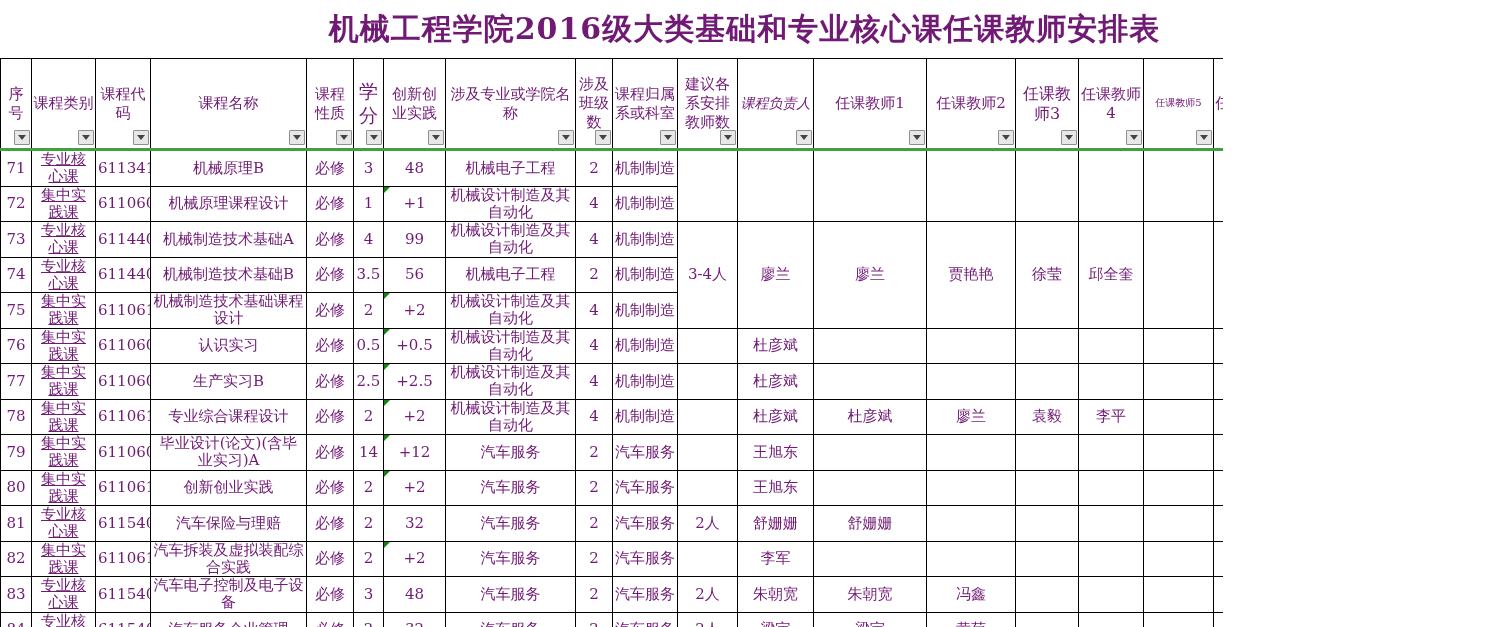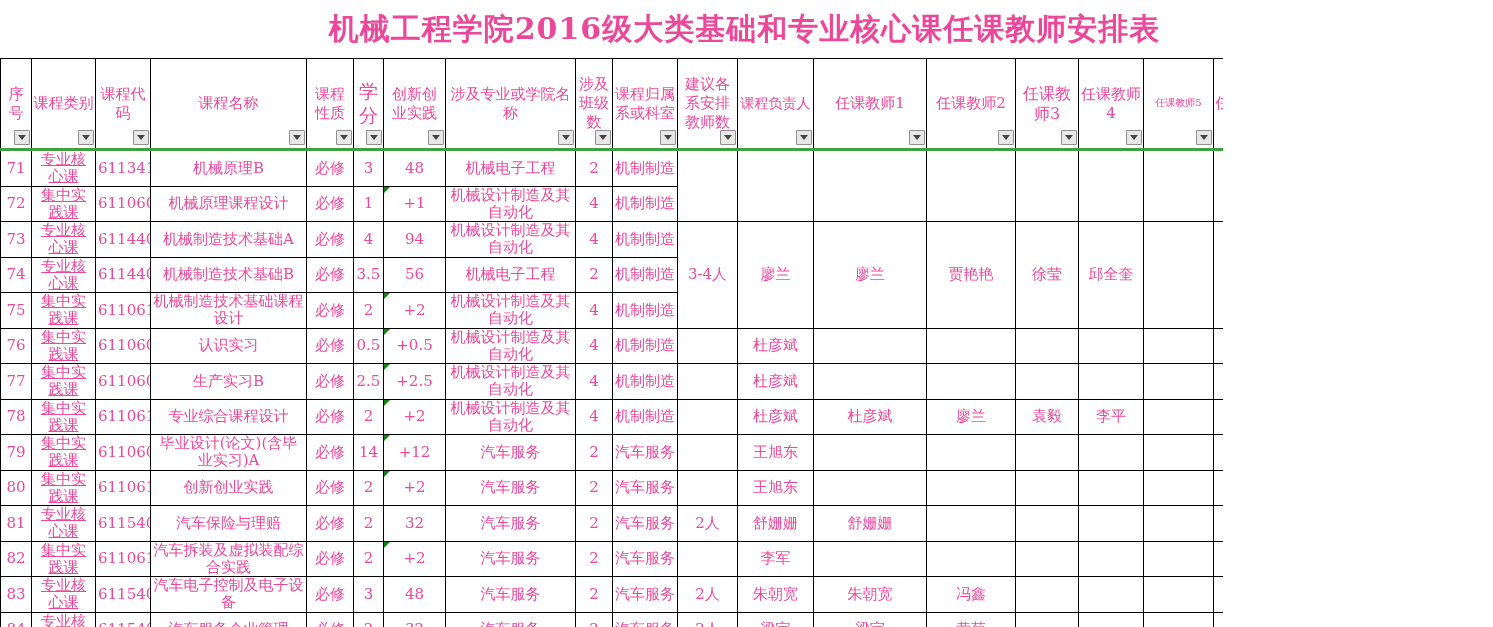--- a/index.html
+++ b/index.html
@@ -1,19 +1,19 @@
 <!DOCTYPE html>
 <html><head>
 <meta charset="utf-8">
 <style>
   * { box-sizing: border-box; margin: 0; padding: 0; }
   html,body { background:#fff; }
   .page {
     position: relative; width: 1223px; height: 627px; background: #fff;
-    overflow: hidden; font-family: "DejaVu Serif", "Liberation Serif", serif; color:#ec4899;
+    overflow: hidden; font-family: "DejaVu Serif", "Liberation Serif", serif; color:#701a75;
   }
   .title {
     position: absolute; top: 0; left: 0; width: 1489px; height: 57px;
     line-height: 57px; text-align: center; font-size: 30px; font-weight: bold;
     letter-spacing: 1px; white-space: nowrap;
   }
   table.sheet {
     position: absolute; top: 58px; left: 0; width: 1489px;
     border-collapse: collapse; table-layout: fixed;
   }
@@ -110,21 +110,21 @@
             </button></th>
           <th><span>涉及班级数</span><button class="fbtn">
               <span class="arr"></span>
             </button></th>
           <th><span>课程归属系或科室</span><button class="fbtn">
               <span class="arr"></span>
             </button></th>
           <th><span>建议各系安排教师数</span><button class="fbtn">
               <span class="arr"></span>
             </button></th>
-          <th style="font-size: 14px;"><span>课程负责人</span><button class="fbtn">
+          <th style="font-size: 14px; font-style: italic;"><span>课程负责人</span><button class="fbtn">
               <span class="arr"></span>
             </button></th>
           <th><span>任课教师1</span><button class="fbtn">
               <span class="arr"></span>
             </button></th>
           <th><span>任课教师2</span><button class="fbtn">
               <span class="arr"></span>
             </button></th>
           <th style="font-size: 16px;"><span>任课教师3</span><button class="fbtn">
               <span class="arr"></span>
@@ -185,21 +185,21 @@
           <td class="c-classes">4</td>
           <td class="c-dept al">机制制造</td>
         </tr>
         <tr>
           <td class="c-seq">73</td>
           <td class="c-category xs">专业核心课</td>
           <td class="c-code">6114401</td>
           <td class="c-name al">机械制造技术基础A</td>
           <td class="c-nature">必修</td>
           <td class="c-credit">4</td>
-          <td class="c-hours">94</td>
+          <td class="c-hours">99</td>
           <td class="c-majors al sm">机械设计制造及其自动化</td>
           <td class="c-classes">4</td>
           <td class="c-dept al">机制制造</td>
           <td rowspan="3" class="c-suggest">3-4人</td>
           <td rowspan="3" class="c-leader">廖兰</td>
           <td rowspan="3" class="c-teacher1">廖兰</td>
           <td rowspan="3" class="c-teacher2">贾艳艳</td>
           <td rowspan="3" class="c-teacher3">徐莹</td>
           <td rowspan="3" class="c-teacher4">邱全奎</td>
           <td rowspan="3" class="c-teacher5"></td>

